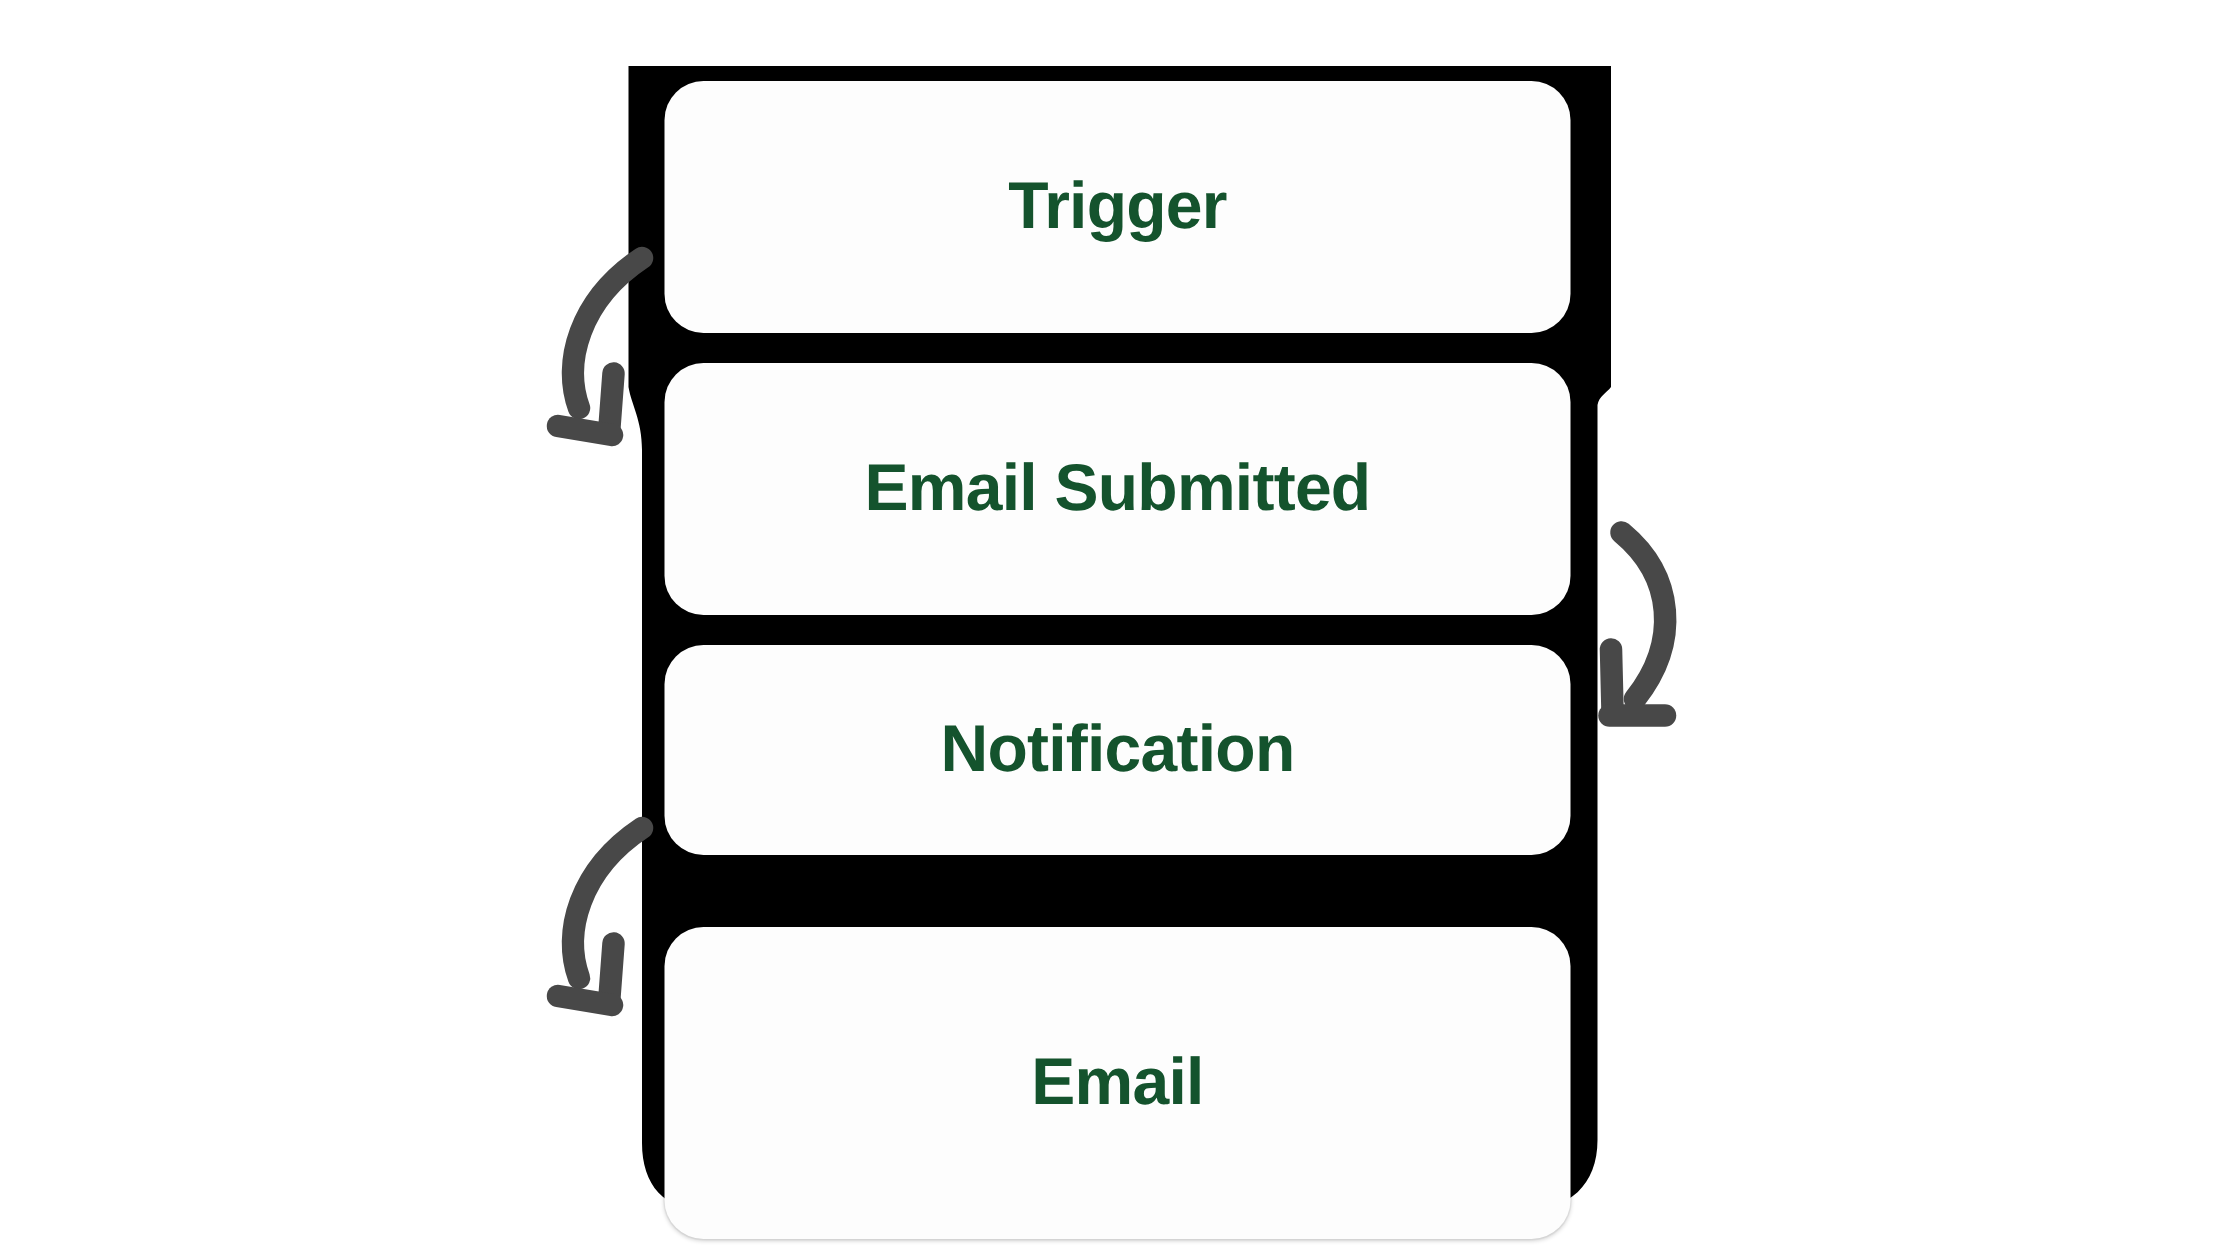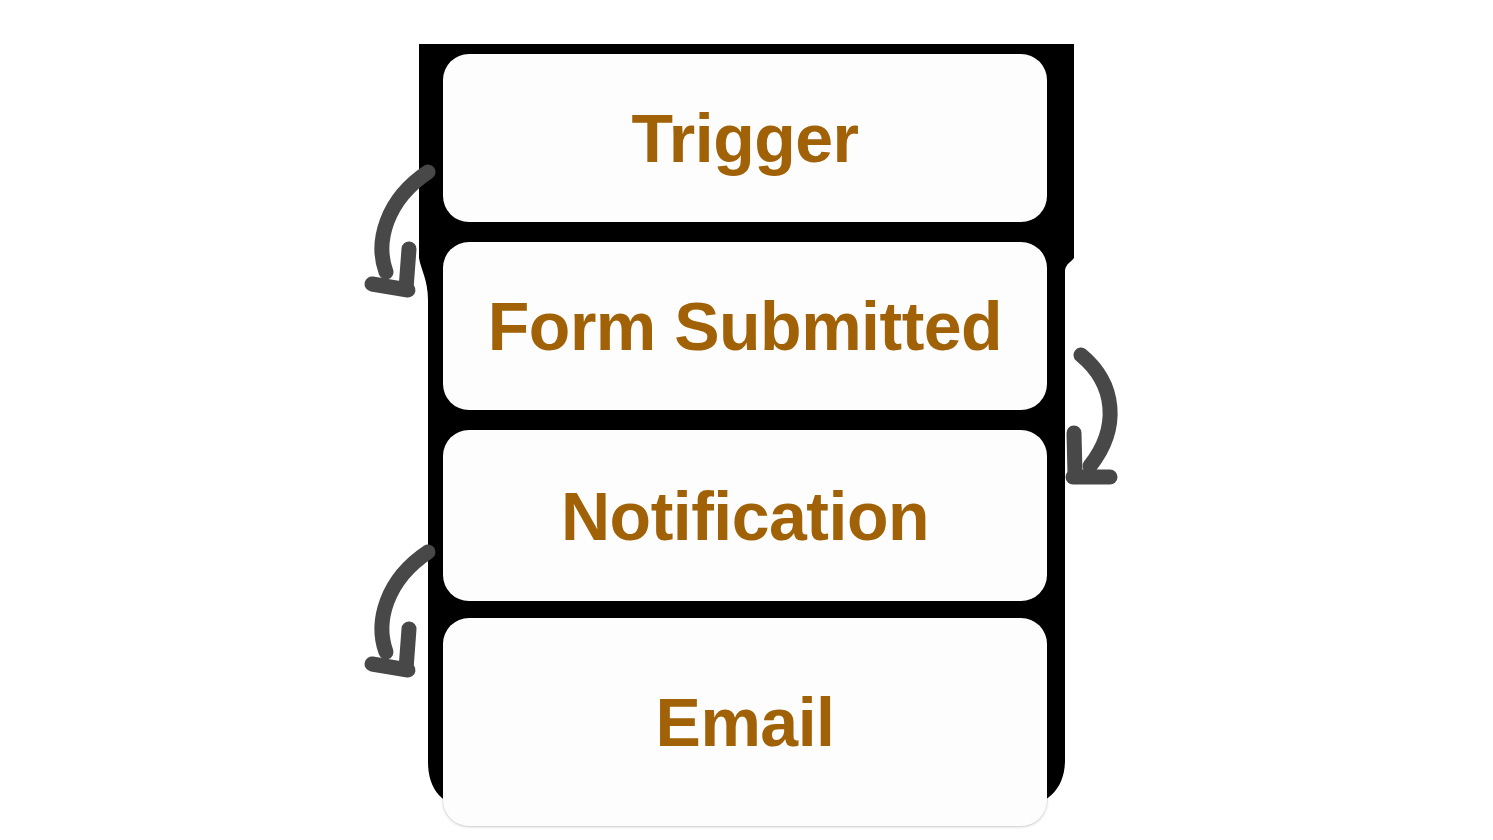--- a/index.html
+++ b/index.html
@@ -40,32 +40,32 @@
     box-sizing: border-box;
     background: #fdfdfd;
     border-radius: 26px;
     display: flex;
     align-items: center;
     justify-content: center;
     pointer-events: auto;
     box-shadow: 0 1px 3px rgba(0,0,0,0.18), 0 0 0 1px rgba(0,0,0,0.04);
   }
   .node-label {
-    color: #a16207;
+    color: #14532d;
     font-family: "Liberation Sans", sans-serif;
     font-weight: bold;
-    font-size: 68px;
+    font-size: 44px;
     line-height: 1;
     letter-spacing: -0.5px;
     white-space: nowrap;
     user-select: none;
   }
   #node-trigger      { left: 443px; top: 54px;  width: 604px; height: 168px; }
   #node-form         { left: 443px; top: 242px; width: 604px; height: 168px; }
-  #node-notification { left: 443px; top: 430px; width: 604px; height: 171px; }
+  #node-notification { left: 443px; top: 430px; width: 604px; height: 140px; }
   #node-email        { left: 443px; top: 618px; width: 604px; height: 208px; }
 </style>
 </head>
 <body>
 
 <div id="canvas">
 
   <svg id="diagram-svg" viewBox="0 0 1493 840">
 
     <g>
@@ -105,21 +105,21 @@
 
   </svg>
 
   <div class="node-layer">
 
     <div class="node" id="node-trigger">
       <span class="node-label">Trigger</span>
     </div>
 
     <div class="node" id="node-form">
-      <span class="node-label">Form Submitted</span>
+      <span class="node-label">Email Submitted</span>
     </div>
 
     <div class="node" id="node-notification">
       <span class="node-label">Notification</span>
     </div>
 
     <div class="node" id="node-email">
       <span class="node-label">Email</span>
     </div>
 

